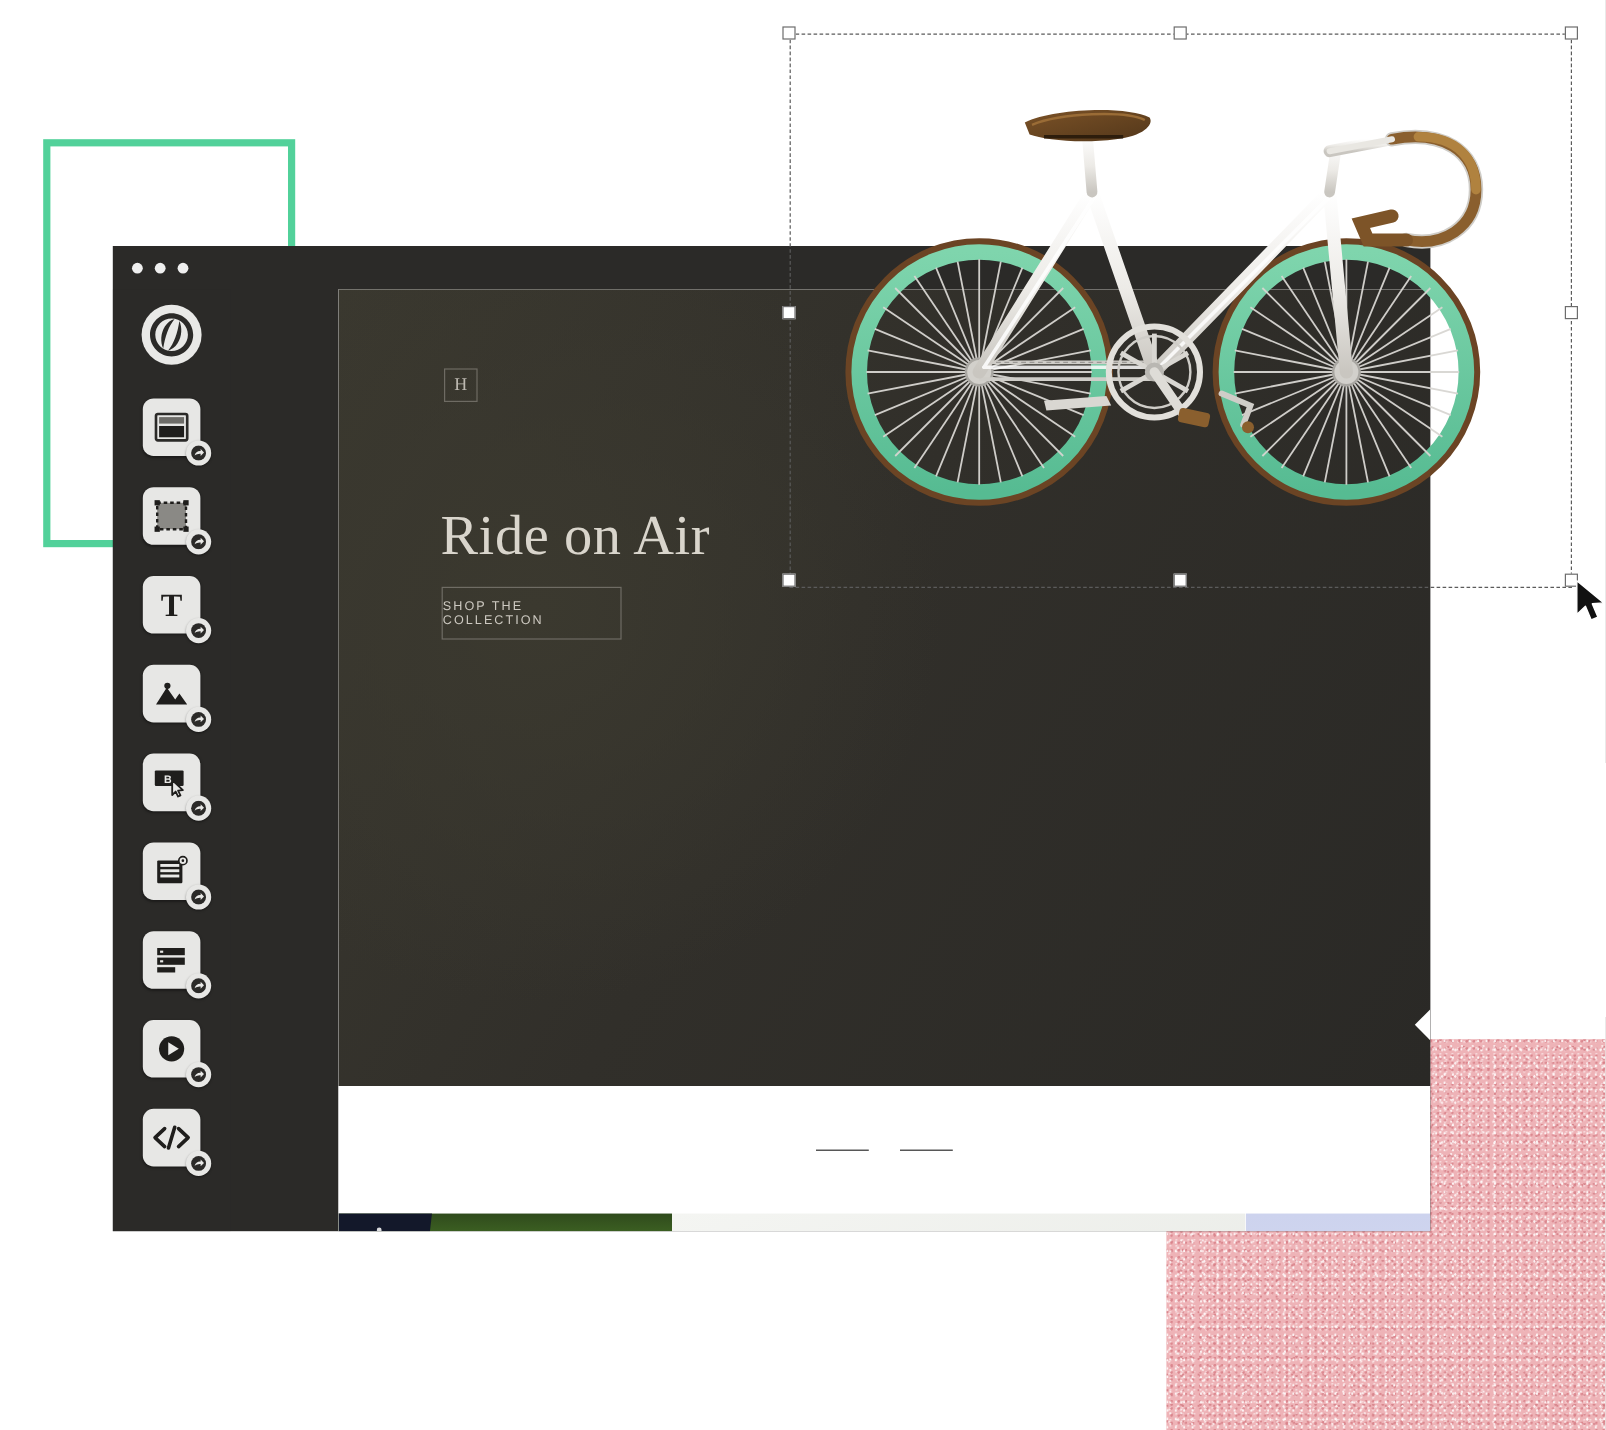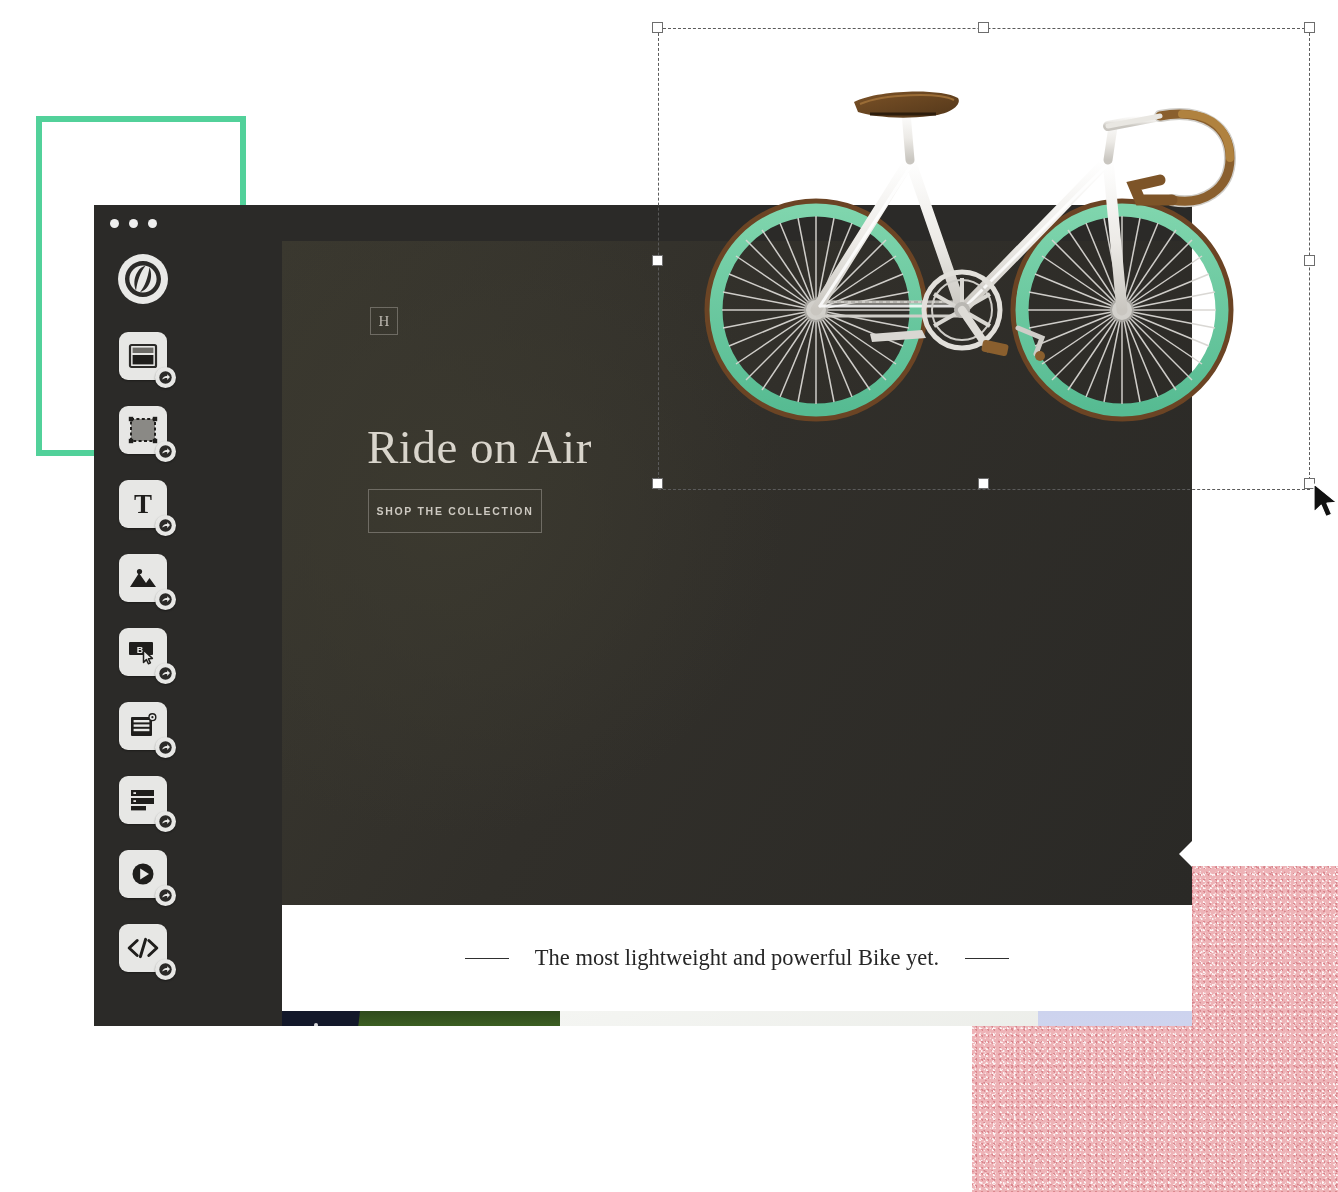--- a/index.html
+++ b/index.html
@@ -127,24 +127,24 @@
   }
   .hero-title {
     position: absolute; left: 85px; top: 150px;
     font-family: "Liberation Serif", serif;
     font-size: 47px; font-weight: 400; color: #d9d5cc;
     letter-spacing: 0.5px;
     margin-top: 29px;
   }
   .hero-btn {
     position: absolute; left: 86px; top: 248px;
-    width: 174px; height: 44px;
+    width: 150px; height: 44px;
     border: 1px solid #6f6c64;
     display: flex; align-items: center; justify-content: center;
-    color: #cdc9c1; font-size: 10.5px; font-weight: 700;
+    color: #cdc9c1; font-size: 10.5px; font-weight: 400;
     letter-spacing: 1.7px;
     background: transparent;
     cursor: pointer;
   }
   .edge-arrow {
     position: absolute; right: 0; top: 600px;
     width: 0; height: 0;
     border-top: 13px solid transparent;
     border-bottom: 13px solid transparent;
     border-right: 13px solid #ffffff;
@@ -352,21 +352,20 @@
 
       <div class="hero">
         <div class="h-logo">H</div>
         <div class="hero-title">Ride on Air</div>
         <div class="hero-btn">SHOP THE COLLECTION</div>
         <div class="edge-arrow"></div>
       </div>
 
       <div class="tagline-band">
         <span class="rule"></span>
-        <span class="tagline">The most lightweight and powerful Bike yet.</span>
         <span class="rule"></span>
       </div>
 
       <div class="thumbs">
 
         <div class="thumb t1">
           <svg width="278" height="215" viewBox="0 0 278 215" preserveAspectRatio="xMidYMid slice">
             <defs>
               <linearGradient id="grass" x1="0" y1="0" x2="0" y2="1">
                 <stop offset="0%" stop-color="#2f4a1c"></stop>

